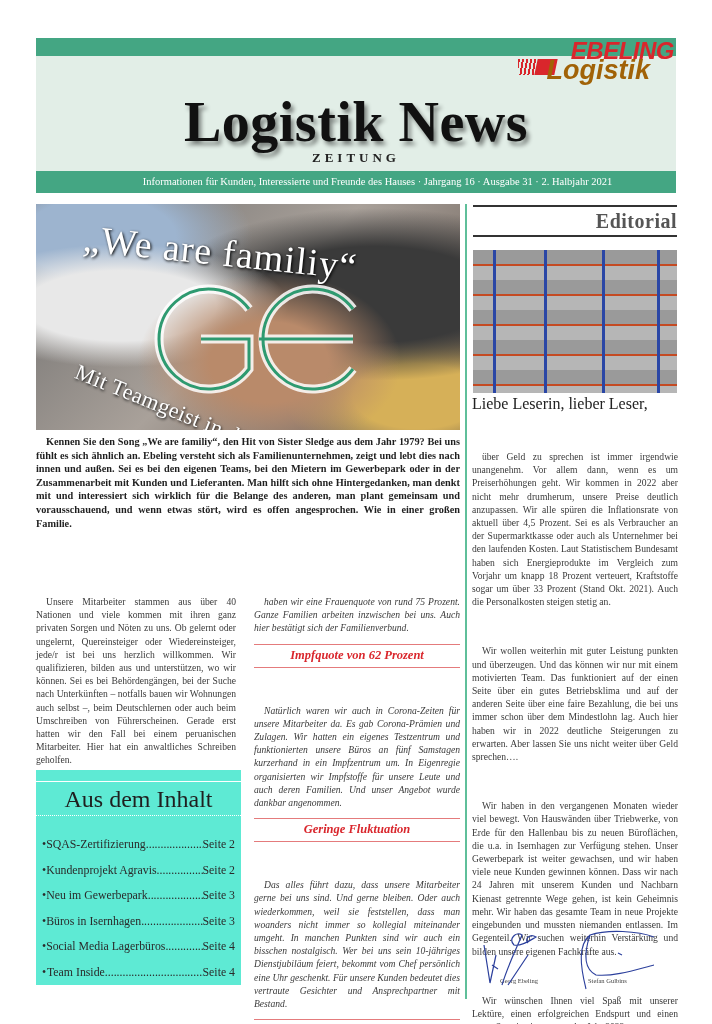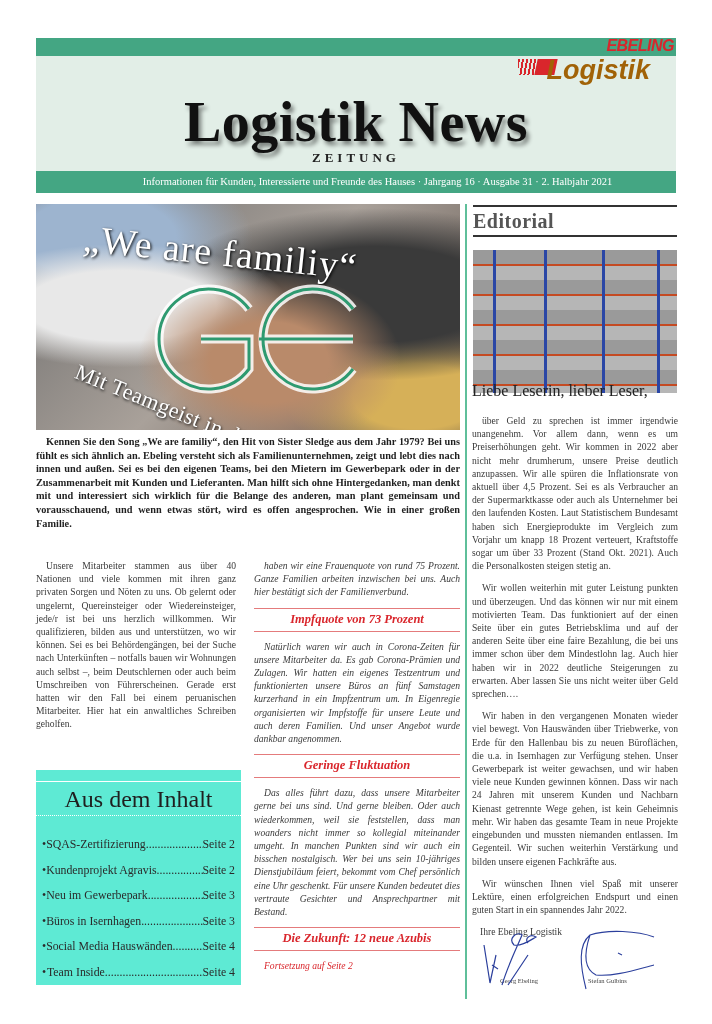--- a/index.html
+++ b/index.html
@@ -3,21 +3,21 @@
 <meta charset="utf-8">
 <style>
   * { box-sizing: border-box; margin: 0; padding: 0; }
   html, body { width: 712px; height: 1024px; background: #ffffff; overflow: hidden; }
   body { position: relative; font-family: "Liberation Serif", "DejaVu Serif", serif; color: #2a2a2a; }
 
   
   .masthead { position: absolute; left: 36px; top: 38px; width: 640px; height: 155px; background: #e2eee7; }
   .mh-topbar { position: absolute; left: 0; top: 0; width: 100%; height: 18px; background: #44a683; }
   .mh-logo { position: absolute; right: 0; top: 0; width: 170px; height: 52px; }
-  .mh-logo .ebeling { position: absolute; right: 2px; top: -1px; font-family: "Liberation Sans", sans-serif; font-weight: bold; font-style: italic; font-size: 16px; color: #d9262c; letter-spacing: -0.5px; }
+  .mh-logo .ebeling { position: absolute; right: 2px; top: -1px; font-family: "Liberation Sans", sans-serif; font-weight: bold; font-style: italic; font-size: 24px; color: #d9262c; letter-spacing: -0.5px; }
   .mh-logo .logistik { position: absolute; right: 26px; top: 17px; font-family: "Liberation Sans", sans-serif; font-weight: bold; font-style: italic; font-size: 27px; color: #a16207; }
   .mh-logo .stripes-top { position: absolute; left: 30px; top: 2px; width: 22px; height: 16px; background: repeating-linear-gradient(100deg, #44a683 0 2px, transparent 2px 4px); }
   .mh-logo .stripes-bot { position: absolute; left: 12px; top: 21px; width: 36px; height: 16px; background: linear-gradient(90deg, transparent 0 0, transparent 0), repeating-linear-gradient(100deg, #d9262c 0 2px, transparent 2px 4px); }
   .mh-logo .stripes-bot::after { content: ""; position: absolute; left: 18px; top: 0; width: 20px; height: 16px; background: #d9262c; transform: skewX(-12deg); }
   .mh-title { position: absolute; left: 0; top: 52px; width: 100%; text-align: center; font-family: "Liberation Serif", serif; font-size: 56px; color: #111; text-shadow: 3px 4px 4px rgba(0,0,0,0.45); letter-spacing: 0.5px; }
   .mh-sub { position: absolute; left: 0; top: 112px; width: 100%; text-align: center; font-size: 13px; letter-spacing: 4px; color: #222; font-weight: bold; }
   .mh-infobar { position: absolute; left: 0; bottom: 0; width: 100%; height: 22px; background: #44a683; color: #ffffff; text-align: center; font-size: 10.5px; line-height: 22px; padding-left: 43px; }
 
   
   .hero { position: absolute; left: 36px; top: 204px; width: 424px; height: 226px; overflow: hidden;
@@ -32,50 +32,50 @@
   .hero-logo { position: absolute; left: 95px; top: 75px; width: 250px; height: 120px; }
   .hero-tagline { position: absolute; left: 45px; top: 155px; font-size: 22px; color: #fff; transform: rotate(22deg) ; transform-origin: left top; text-shadow: 1px 1px 3px #000; white-space: nowrap; letter-spacing: 0.5px; }
 
   .col-divider { position: absolute; left: 465px; top: 204px; width: 2px; height: 795px; background: #5fbf9a; }
 
   
   .intro { position: absolute; left: 36px; top: 435px; width: 424px; font-size: 10.3px; line-height: 13.6px; font-weight: bold; text-align: justify; color: #1f1f1f; text-indent: 10px; }
 
   
   .col { position: absolute; font-size: 9.6px; line-height: 13.2px; text-align: justify; color: #3a3a3a; }
-  .col p { text-indent: 10px; margin-bottom: 9px; }
+  .col p { text-indent: 10px; margin-bottom: 9px; margin-top: 36px; }
   .col-left { left: 36px; top: 559px; width: 200px; }
   .col-mid { left: 254px; top: 559px; width: 206px; font-style: italic; }
   .col-right { left: 472px; top: 414px; width: 206px; }
 
   .subhead { color: #d9262c; text-align: center; font-size: 12.5px; line-height: 20px; border-top: 1.5px solid #e47b7c; border-bottom: 1.5px solid #e47b7c; margin: 4px 0 8px 0; height: 24px; line-height: 21px; }
   .continue { color: #d9262c; text-indent: 0; }
 
   
   .inhalt { position: absolute; left: 36px; top: 770px; width: 205px; height: 215px; background: #5eead4; }
   .inhalt .topstrip { height: 12px; border-bottom: 1px solid #fff; }
   .inhalt .heading { height: 34px; font-size: 24px; text-align: center; color: #1f1f1f; line-height: 34px; border-bottom: 1px dotted #fff; }
   .inhalt ul { list-style: none; padding: 20px 6px 0 6px; }
   .inhalt li { display: flex; font-size: 11.8px; height: 25.5px; line-height: 16px; color: #2a2a2a; white-space: nowrap; }
   .inhalt li .bullet { width: 9px; }
   .inhalt li .title { flex: 0 0 auto; }
   .inhalt li .dots { flex: 1 1 auto; overflow: hidden; }
   .inhalt li .dots::before { content: "............................................................"; }
   .inhalt li .page { flex: 0 0 auto; }
 
   
-  .ed-header { position: absolute; left: 473px; top: 205px; width: 204px; height: 32px; border-top: 2px solid #333; border-bottom: 2px solid #333; text-align: left; font-size: 20px; font-weight: bold; line-height: 28px; color: #555; letter-spacing: 0.5px; }
+  .ed-header { position: absolute; left: 473px; top: 205px; width: 204px; height: 32px; border-top: 2px solid #333; border-bottom: 2px solid #333; text-align: right; font-size: 20px; font-weight: bold; line-height: 28px; color: #555; letter-spacing: 0.5px; }
   .ed-photo { position: absolute; left: 473px; top: 250px; width: 204px; height: 143px; overflow: hidden;
               background:
                 linear-gradient(90deg, transparent 0 10%, #2a46a5 10% 11.5%, transparent 11.5% 35%, #2a46a5 35% 36.5%, transparent 36.5% 63%, #2a46a5 63% 64.5%, transparent 64.5% 90%, #2a46a5 90% 91.5%, transparent 91.5%),
                 repeating-linear-gradient(180deg, #9a9a9a 0 14px, #c44a22 14px 16px, #b6b6b6 16px 30px),
                 #8c8c8c; }
   .person { position: absolute; bottom: 0; }
 
-  .ed-greeting { position: absolute; left: 472px; top: 382px; width: 210px; font-size: 16px; color: #222; white-space: nowrap; }
+  .ed-greeting { position: absolute; left: 472px; top: 395px; width: 210px; font-size: 16px; color: #222; white-space: nowrap; }
 
   .sign-off { text-indent: 0 !important; }
   .signatures { position: absolute; left: 478px; top: 925px; width: 200px; height: 65px; }
   .sig { position: absolute; font-size: 6.5px; color: #444; }
   .sig1 { left: 22px; top: 52px; }
   .sig2 { left: 110px; top: 52px; }
   .sig svg { position: absolute; }
 </style>
 </head>
 <body>
@@ -139,36 +139,36 @@
         <span class="page">Seite 3</span>
       </li>
     <li>
         <span class="bullet">•</span>
         <span class="title">Büros in Isernhagen</span>
         <span class="dots"></span>
         <span class="page">Seite 3</span>
       </li>
     <li>
         <span class="bullet">•</span>
-        <span class="title">Social Media Hauswänden </span>
+        <span class="title">Social Media Lagerbüros </span>
         <span class="dots"></span>
         <span class="page">Seite 4</span>
       </li>
     <li>
         <span class="bullet">•</span>
         <span class="title">Team Inside</span>
         <span class="dots"></span>
         <span class="page">Seite 4</span>
       </li>
   </ul>
 </aside>
 
 <div class="col col-mid">
   <p>haben wir eine Frauenquote von rund 75 Prozent. Ganze Familien arbeiten inzwischen bei uns. Auch hier bestätigt sich der Familienverbund.</p>
-  <h3 class="subhead">Impfquote von 73 Prozent</h3>
+  <h3 class="subhead">Impfquote von 62 Prozent</h3>
   <p>Natürlich waren wir auch in Corona-Zeiten für unsere Mitarbeiter da. Es gab Corona-Prämien und Zulagen. Wir hatten ein eigenes Testzentrum und funktionierten unsere Büros an fünf Samstagen kurzerhand in ein Impfzentrum um. In Eigenregie organisierten wir Impfstoffe für unsere Leute und auch deren Familien. Und unser Angebot wurde dankbar angenommen.</p>
   <h3 class="subhead">Geringe Fluktuation</h3>
   <p>Das alles führt dazu, dass unsere Mitarbeiter gerne bei uns sind. Und gerne bleiben. Oder auch wiederkommen, weil sie feststellen, dass man woanders nicht immer so kollegial miteinander umgeht. In manchen Punkten sind wir auch ein bisschen nostalgisch. Wer bei uns sein 10-jähriges Dienstjubiläum feiert, bekommt vom Chef persönlich eine Uhr geschenkt. Für unsere Kunden bedeutet dies vertraute Gesichter und Ansprechpartner mit Bestand.</p>
   <h3 class="subhead">Die Zukunft: 12 neue Azubis</h3>
   <p class="continue">Fortsetzung auf Seite 2</p>
 </div>
 
 <div class="ed-header">Editorial</div>
 <div class="ed-photo">
   <div class="person p1">

